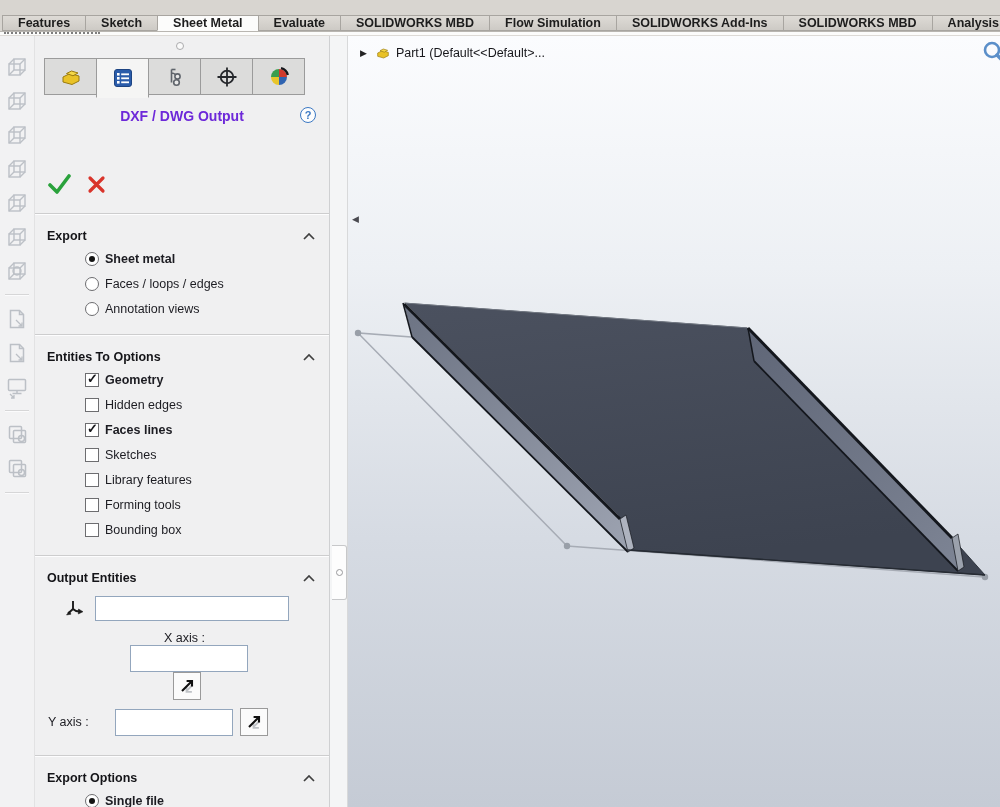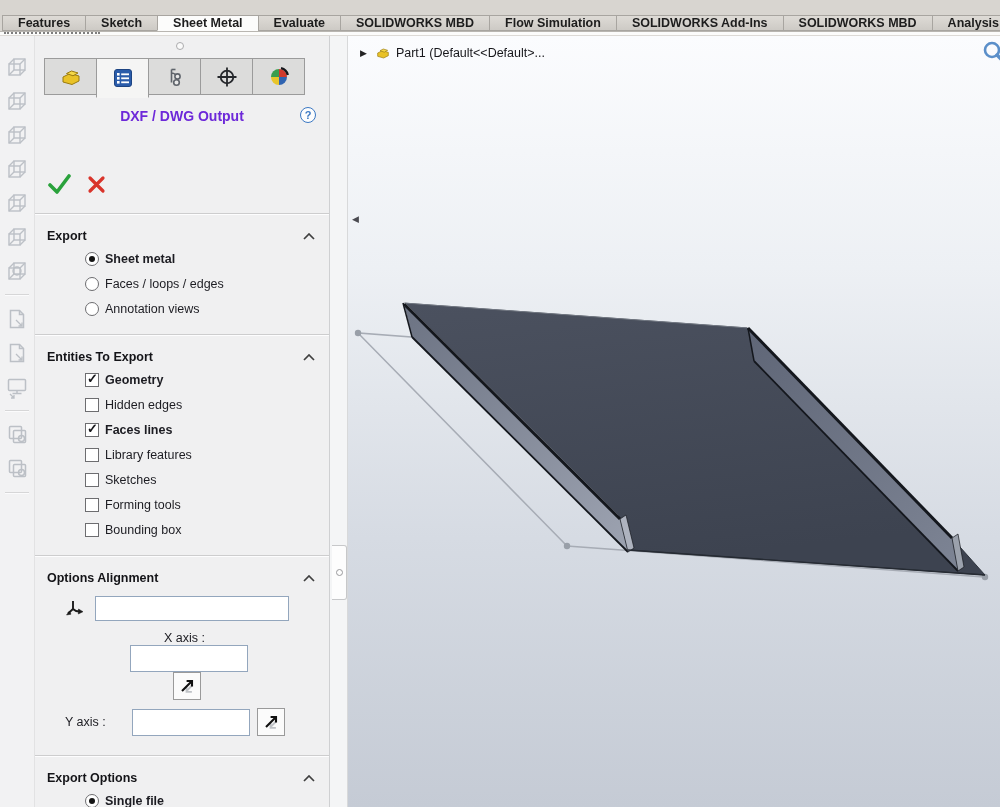--- a/index.html
+++ b/index.html
@@ -327,60 +327,60 @@
         <div class="row">
           <span class="radio"></span>
           <span class="lbl">Annotation views</span>
         </div>
       </div>
 
       <div class="sep"></div>
 
       <div class="group">
         <div class="ghead">
-          <span class="gtitle">Entities To Export</span>
+          <span class="gtitle">Entities To Options</span>
           <svg class="chev" width="12" height="7">
               <polyline points="1,6 6,1 11,6" fill="none" stroke="#3f3f3f" stroke-width="1.7"></polyline>
             </svg>
         </div>
         <div class="row">
           <span class="cb on"></span>
           <span class="lbl bold">Geometry</span>
         </div>
         <div class="row">
           <span class="cb"></span>
           <span class="lbl">Hidden edges</span>
         </div>
         <div class="row">
           <span class="cb on"></span>
           <span class="lbl bold">Faces lines</span>
         </div>
         <div class="row">
           <span class="cb"></span>
+          <span class="lbl">Sketches</span>
+        </div>
+        <div class="row">
+          <span class="cb"></span>
           <span class="lbl">Library features</span>
-        </div>
-        <div class="row">
-          <span class="cb"></span>
-          <span class="lbl">Sketches</span>
         </div>
         <div class="row">
           <span class="cb"></span>
           <span class="lbl">Forming tools</span>
         </div>
         <div class="row">
           <span class="cb"></span>
           <span class="lbl">Bounding box</span>
         </div>
       </div>
 
       <div class="sep"></div>
 
       <div class="group">
         <div class="ghead">
-          <span class="gtitle">Options Alignment</span>
+          <span class="gtitle">Output Entities</span>
           <svg class="chev" width="12" height="7">
               <polyline points="1,6 6,1 11,6" fill="none" stroke="#3f3f3f" stroke-width="1.7"></polyline>
             </svg>
         </div>
         <div class="arow" style="margin-top:8px;">
           <svg width="22" height="22" style="margin-left:16px;">
             <g stroke="#1b1b1b" stroke-width="1.9" fill="#1b1b1b">
               <path d="M10 3 V11" fill="none"></path>
               <path d="M10 11 L5 15.5" fill="none"></path>
               <path d="M10 11 C12 13 14 13.5 16.5 13.5" fill="none"></path>
@@ -394,21 +394,21 @@
           <span style="margin-left:18px; width:56px;">X axis :</span>
           <input class="tinput" style="width: 118px; margin-left: 11px; height: 27px;" value="">
           <div class="axbtn" style="margin-left:7px;">
             <svg width="20" height="20">
               <path d="M15 9.5 L9 15.5 M9.5 10.5 V15.9 H14.9" fill="none" stroke="#c0c3c7" stroke-width="1.8"></path>
               <path d="M5 15 L14.5 5.5 M9.6 5 H15 V10.4" fill="none" stroke="#111" stroke-width="2.1"></path>
             </svg>
           </div>
         </div>
         <div class="arow" style="margin-top:8px;">
-          <span style="margin-left:18px; width:56px;">Y axis :</span>
+          <span style="margin-left:1px; width:56px;">Y axis :</span>
           <input class="tinput" style="width: 118px; margin-left: 11px; height: 27px;" value="">
           <div class="axbtn" style="margin-left:7px;">
             <svg width="20" height="20">
               <path d="M15 9.5 L9 15.5 M9.5 10.5 V15.9 H14.9" fill="none" stroke="#c0c3c7" stroke-width="1.8"></path>
               <path d="M5 15 L14.5 5.5 M9.6 5 H15 V10.4" fill="none" stroke="#111" stroke-width="2.1"></path>
             </svg>
           </div>
         </div>
       </div>
 

